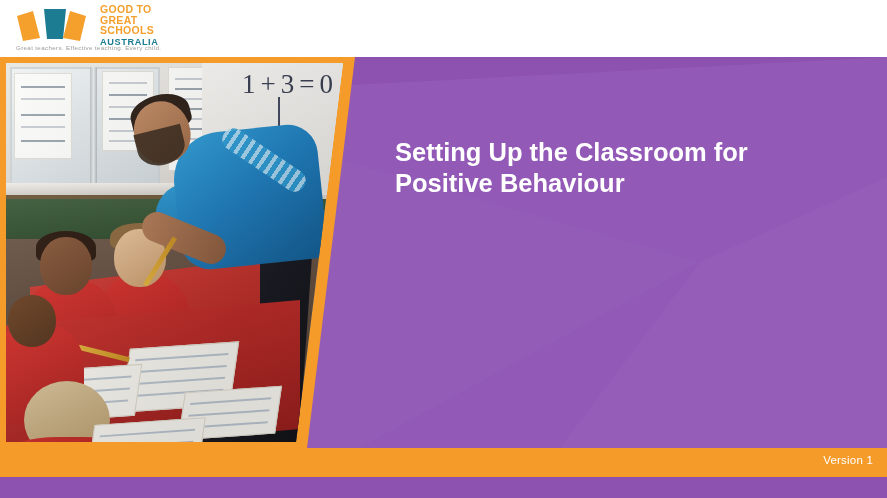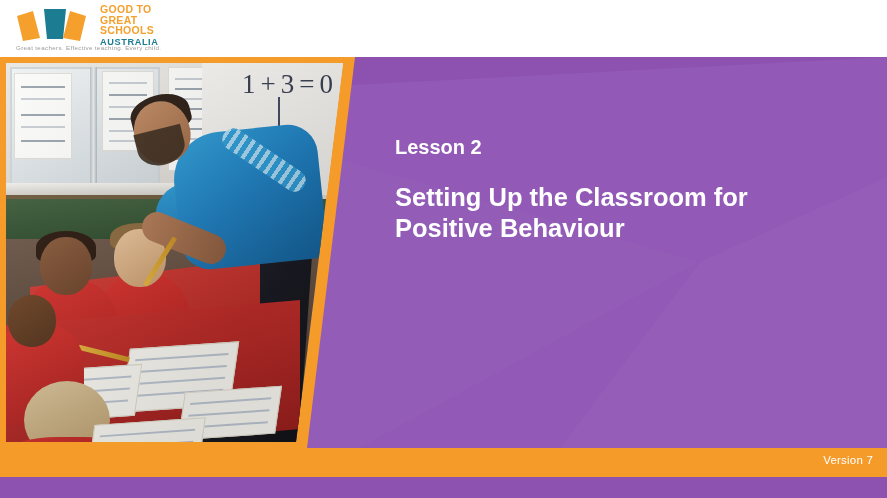--- a/index.html
+++ b/index.html
@@ -460,21 +460,20 @@
         <div class="wline" style="top:10px"></div>
           <div class="wline" style="top:22px"></div>
 
       </div>
 
       <div class="ph photo-shade"></div>
     </div>
   </div>
 
   <div id="text-block">
-    <p id="lesson-label">Lesson 2</p>
     <p id="lesson-title">Setting Up the Classroom for Positive Behaviour</p>
   </div>
 
   <div id="footer-orange"></div>
-  <div id="version-text">Version 7</div>
+  <div id="version-text">Version 1</div>
   <div id="footer-purple"></div>
 
 </div>
 
 </body></html>

